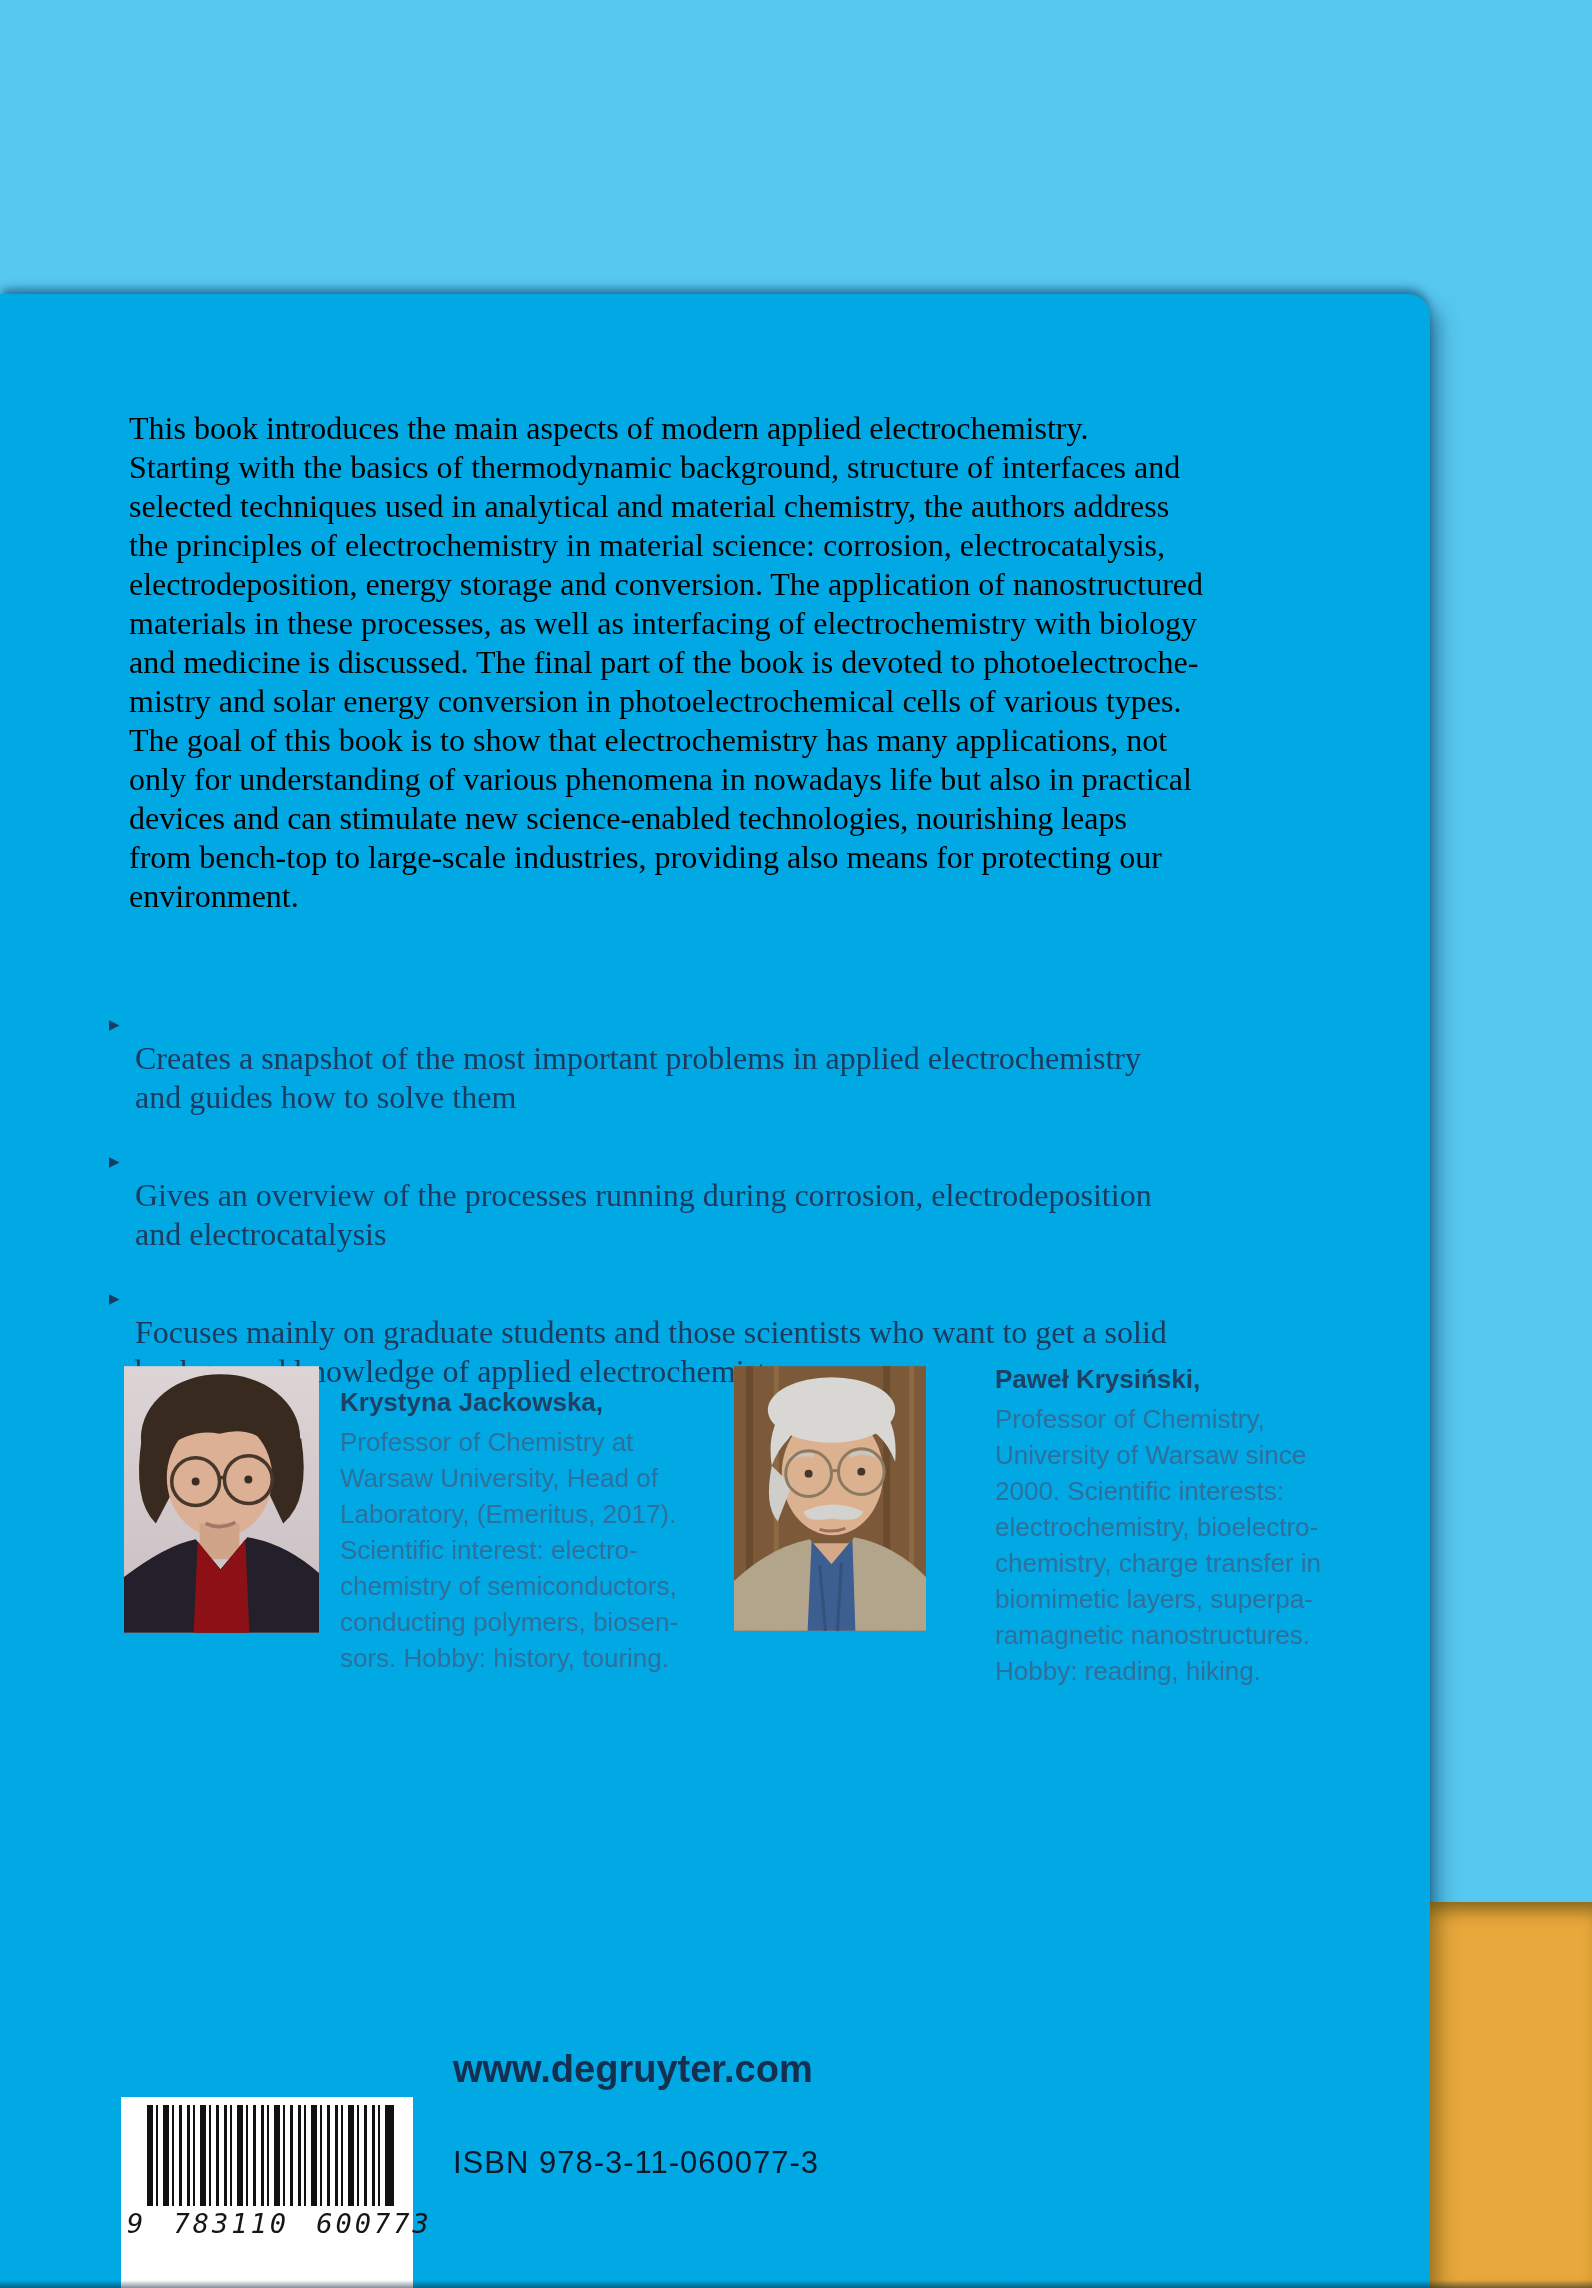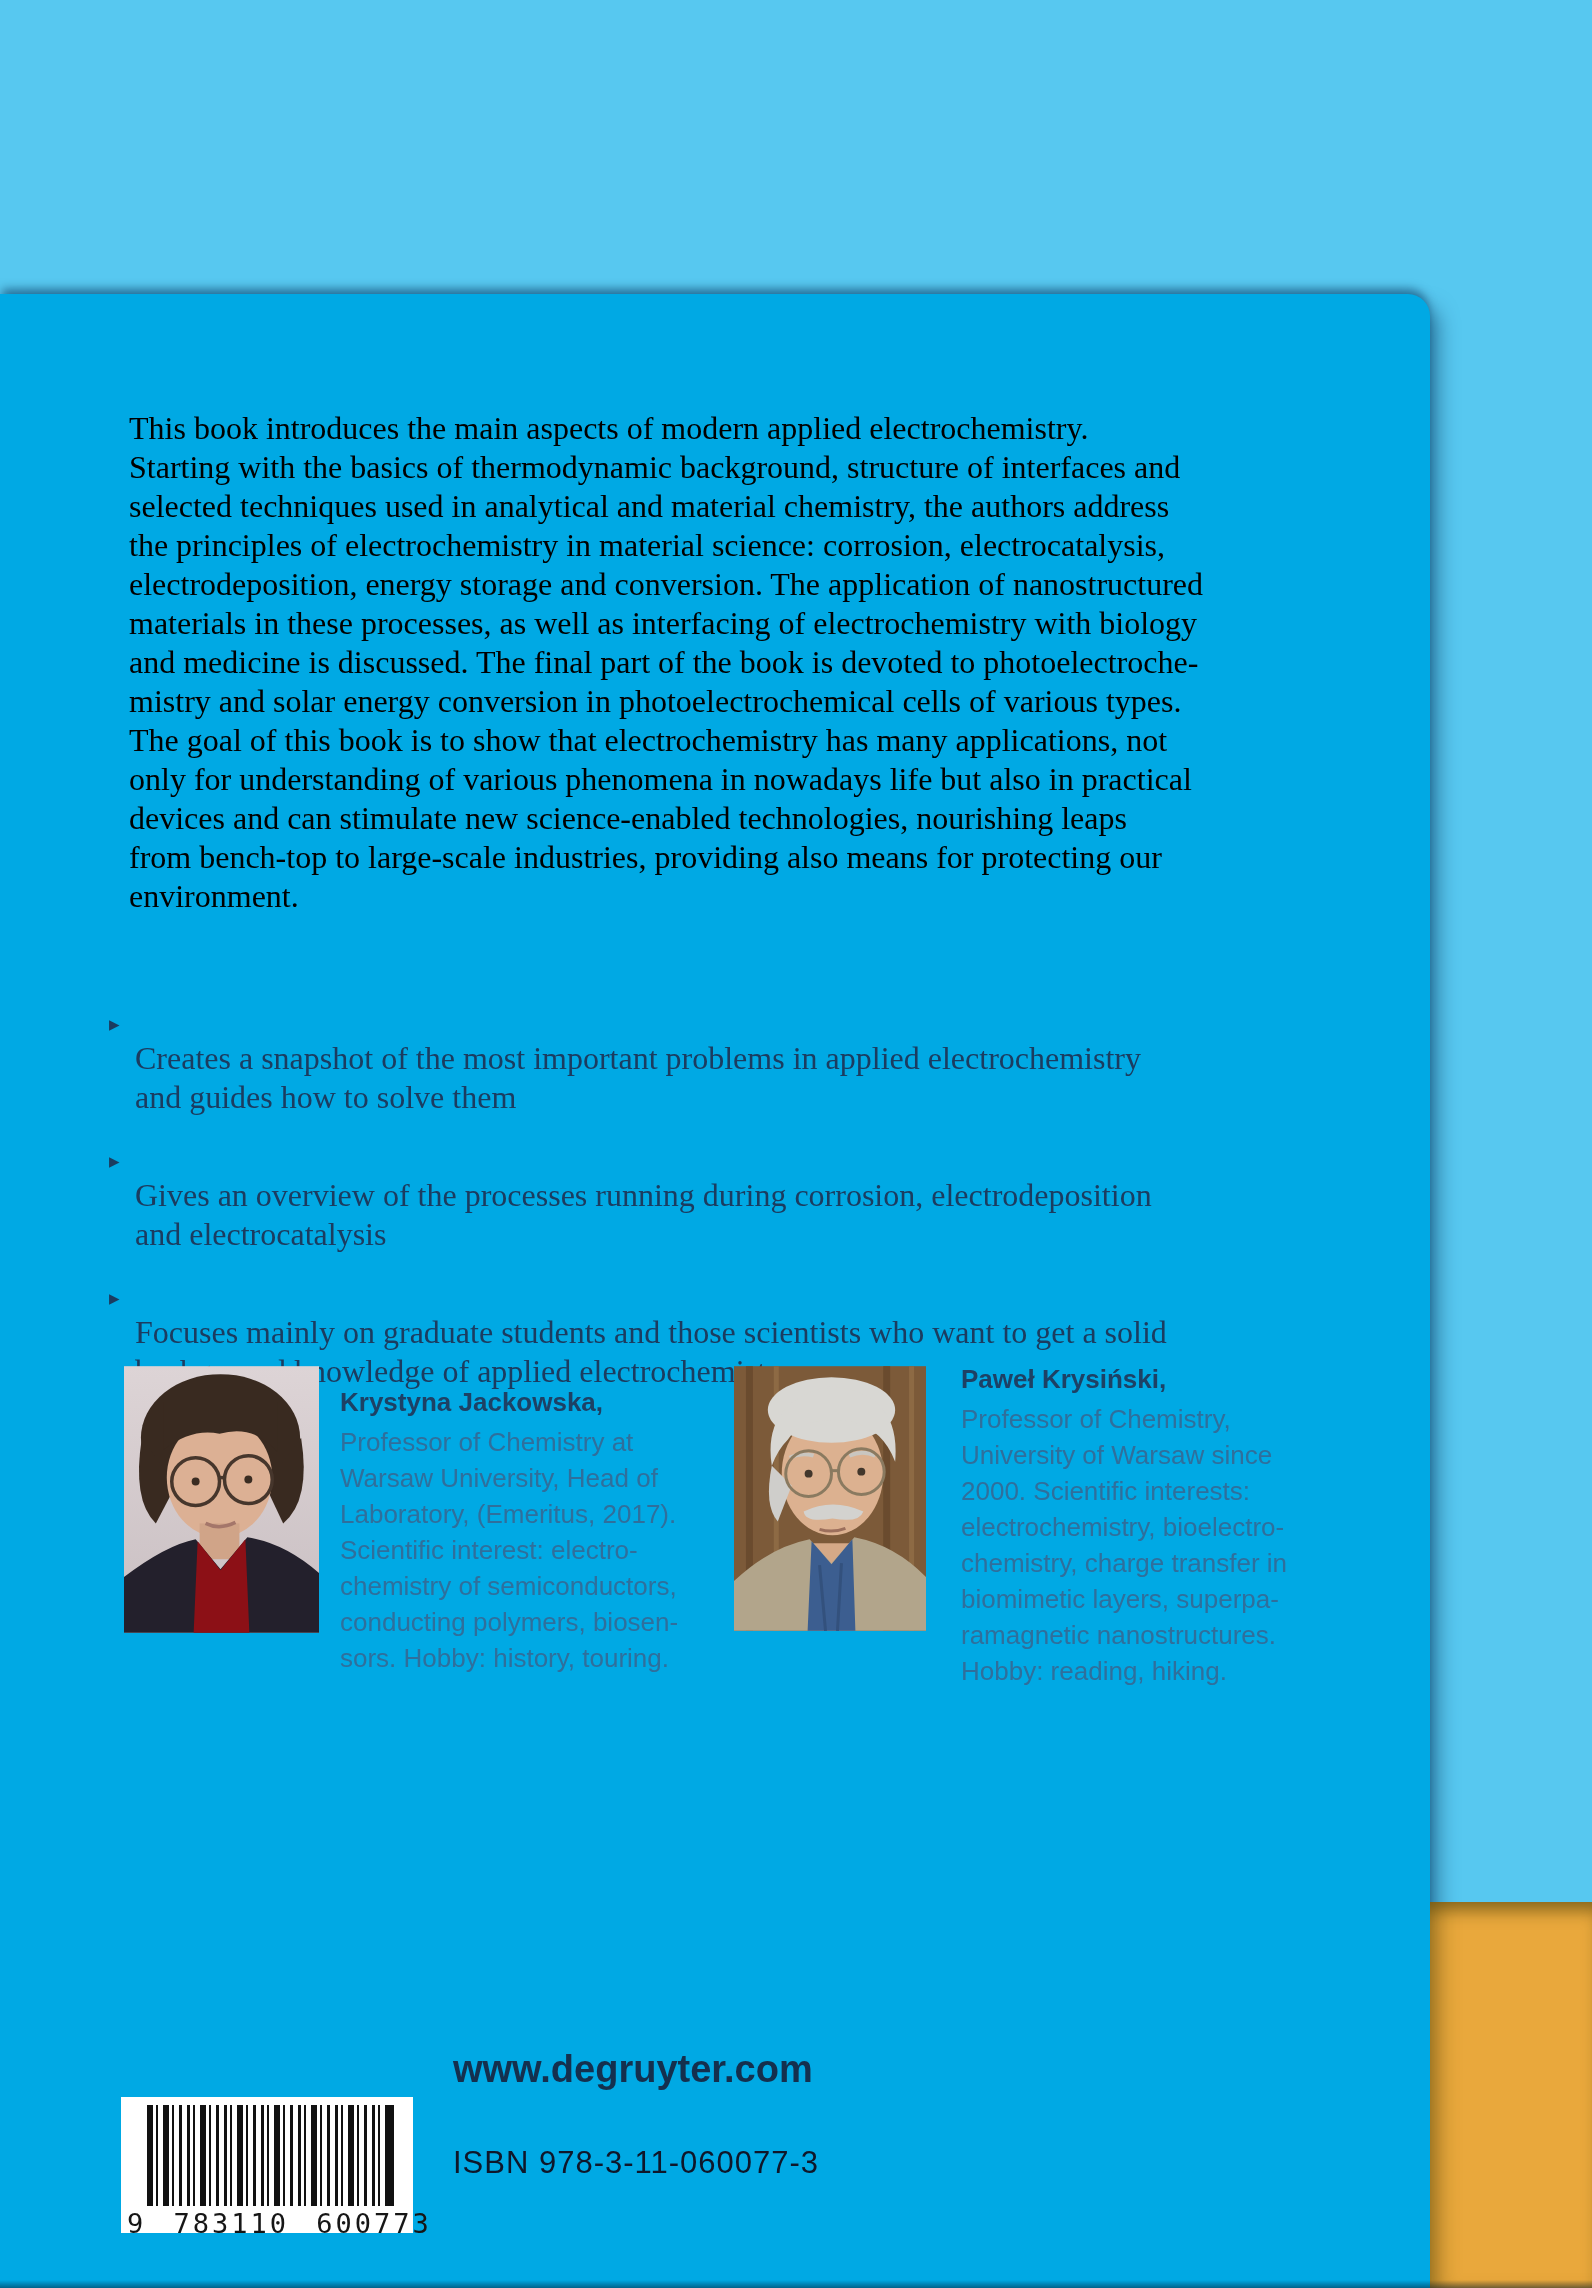--- a/index.html
+++ b/index.html
@@ -18,21 +18,21 @@
   .bullets{position:absolute;left:109px;top:1000px;width:1284px;}
   .bullet{position:relative;padding-left:26px;margin-bottom:20px;
     font-family:"Liberation Serif",serif;font-size:32px;line-height:39px;
     color:#1b3c60;white-space:pre-line;}
   .bullet .marker{position:absolute;left:0;top:5px;font-size:21px;color:#1b3c60;
     font-family:"DejaVu Sans",sans-serif;}
   .photo{position:absolute;display:block;}
   .bio{position:absolute;}
   .bio .name{font-size:26px;font-weight:bold;color:#1d4165;line-height:32px;margin:0 0 6px 0;}
   .bio .text{font-size:26px;line-height:36px;color:#2f6f9c;white-space:pre-line;}
-  .barcode-panel{position:absolute;left:121px;top:2096px;width:292px;height:136px;background:#ffffff;}
+  .barcode-panel{position:absolute;left:121px;top:2096px;width:292px;height:192px;background:#ffffff;font-style:italic;}
   .barcode-bars{position:absolute;left:26px;top:8px;width:241px;height:101px;
     border-left:3px solid #111;border-right:3px solid #111;
     background:repeating-linear-gradient(90deg,
       #111 0 3px,#fff 3px 6px,#111 6px 8px,#fff 8px 13px,#111 13px 19px,
       #fff 19px 22px,#111 22px 24px,#fff 24px 29px,#111 29px 32px,#fff 32px 37px);}
   .barcode-digits{position:absolute;left:6px;top:111px;width:280px;text-align:center;
     font-family:"DejaVu Sans Mono",monospace;font-size:27px;letter-spacing:3px;
     word-spacing:8px;color:#161616;white-space:nowrap;}
   .website{position:absolute;left:453px;top:2095px;font-size:38px;font-weight:bold;color:#14304e;}
   .isbn{position:absolute;left:453px;top:2144px;font-size:31px;color:#0f172a;letter-spacing:1px;}
@@ -126,21 +126,21 @@
       <circle cx="75" cy="108" r="4" fill="#42372c"></circle>
       <circle cx="128" cy="106" r="4" fill="#42372c"></circle>
       <path d="M70,146 Q99,132 130,146 Q126,158 99,153 Q72,158 70,146 Z" fill="#d3d2cf"></path>
       <path d="M86,164 Q99,168 112,163" stroke="#9c6f5c" stroke-width="3" fill="none"></path>
       <rect x="80" y="178" width="38" height="26" fill="#d5a987"></rect>
       <path d="M0,266 L0,216 Q36,182 76,174 L98,198 L121,172 Q162,180 193,212 L193,266 Z" fill="#b2a58b"></path>
       <path d="M78,176 L98,199 L119,174 L122,266 L74,266 Z" fill="#3c5e90"></path>
       <path d="M86,200 L92,266 M108,198 L104,266" stroke="#33517d" stroke-width="3"></path>
     </svg>
 
-    <div class="bio" style="left:961px;top:1069px;width:383px;">
+    <div class="bio" style="left:995px;top:1069px;width:383px;">
       <p class="name">Paweł Krysiński,</p>
       <div class="text">Professor of Chemistry,
 University of Warsaw since
 2000. Scientific interests:
 electrochemistry, bioelectro-
 chemistry, charge transfer in
 biomimetic layers, superpa-
 ramagnetic nanostructures.
 Hobby: reading, hiking.</div>
     </div>

